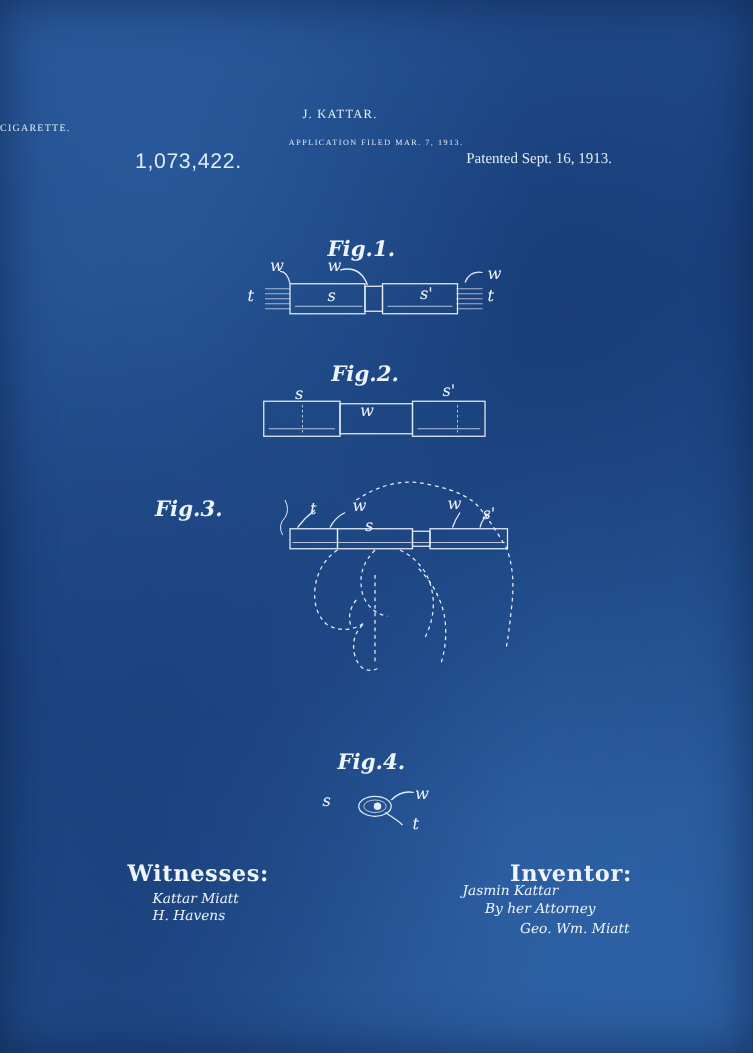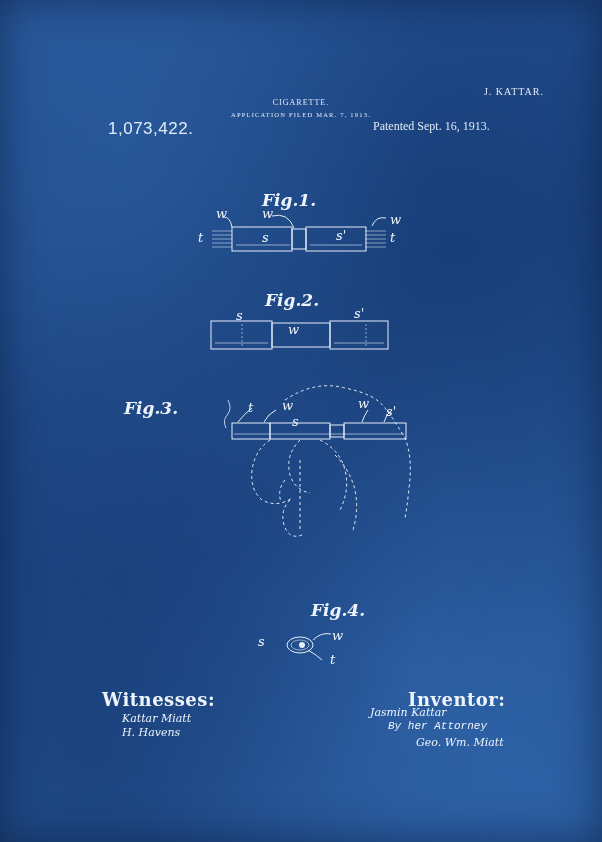--- a/index.html
+++ b/index.html
@@ -15,22 +15,22 @@
       radial-gradient(ellipse at 20% 15%, rgba(45,95,160,0.55) 0%, rgba(0,0,0,0) 45%),
       radial-gradient(ellipse at 75% 30%, rgba(20,55,110,0.6) 0%, rgba(0,0,0,0) 50%),
       radial-gradient(ellipse at 30% 60%, rgba(25,60,120,0.55) 0%, rgba(0,0,0,0) 45%),
       radial-gradient(ellipse at 70% 75%, rgba(50,100,170,0.45) 0%, rgba(0,0,0,0) 50%),
       radial-gradient(ellipse at 15% 90%, rgba(22,55,110,0.5) 0%, rgba(0,0,0,0) 45%),
       radial-gradient(ellipse at 85% 90%, rgba(45,100,170,0.5) 0%, rgba(0,0,0,0) 40%),
       linear-gradient(160deg, #27569a 0%, #1d4684 40%, #22508f 70%, #2a5c9f 100%);
     box-shadow: inset 0 0 40px rgba(5,20,50,0.55);
   }
   .txt { position: absolute; white-space: nowrap; color: #e2ebf7; text-align: right; }
-  .hdr-name { left: 0; width: 544px; text-align: right; top: 86px; font-size: 10px; letter-spacing: 1px; }
-  .hdr-title { left: 0; width: 602px; text-align: center; top: 98px; font-size: 8px; letter-spacing: 1px; }
+  .hdr-name { left: 0; width: 544px; text-align: center; top: 86px; font-size: 10px; letter-spacing: 1px; }
+  .hdr-title { left: 0; width: 602px; text-align: left; top: 98px; font-size: 8px; letter-spacing: 1px; }
   .hdr-filed { left: 0; width: 602px; text-align: center; top: 111px; font-size: 6.5px; letter-spacing: 1.2px; }
   .patno { left: 108px; top: 119px; font-size: 17px; font-family: "Liberation Sans", sans-serif; letter-spacing: 0.5px; }
   .patdate { left: 373px; top: 119px; font-size: 12px; }
   .fig { font-family: "DejaVu Serif", serif; font-style: italic; font-weight: bold; font-size: 17px; color: #eef4fb; }
   .lbl { font-family: "DejaVu Serif", serif; font-style: italic; font-size: 13px; color: #eef4fb; }
   .sig { font-family: "DejaVu Serif", serif; font-style: italic; font-size: 11px; color: #eef4fb; }
   .sighead { font-family: "DejaVu Serif", serif; font-weight: bold; font-size: 18px; color: #eef4fb; letter-spacing: 0.5px; }
   svg.draw { position: absolute; left: 0; top: 0; }
 </style>
 </head>
@@ -40,21 +40,21 @@
 
   <div class="txt hdr-name">J. KATTAR.</div>
   <div class="txt hdr-title">CIGARETTE.</div>
   <div class="txt hdr-filed">APPLICATION FILED MAR. 7, 1913.</div>
   <div class="txt patno">1,073,422.</div>
   <div class="txt patdate">Patented Sept. 16, 1913.</div>
 
   <div class="txt fig" style="left:262px;top:190px;">Fig.1.</div>
   <div class="txt fig" style="left:265px;top:290px;">Fig.2.</div>
   <div class="txt fig" style="left:124px;top:398px;">Fig.3.</div>
-  <div class="txt fig" style="left:270px;top:600px;margin-left:41px;">Fig.4.</div>
+  <div class="txt fig" style="left:270px;top:600px;">Fig.4.</div>
 
   <div class="txt lbl" style="left:198px;top:230px;">t</div>
   <div class="txt lbl" style="left:216px;top:206px;">w</div>
   <div class="txt lbl" style="left:262px;top:206px;">w</div>
   <div class="txt lbl" style="left:262px;top:230px;">s</div>
   <div class="txt lbl" style="left:336px;top:228px;">s'</div>
   <div class="txt lbl" style="left:390px;top:212px;">w</div>
   <div class="txt lbl" style="left:390px;top:230px;">t</div>
 
   <div class="txt lbl" style="left:236px;top:308px;">s</div>
@@ -140,16 +140,16 @@
       </g>
     </g>
   </svg>
 
   <div class="txt sighead" style="left:102px;top:689px;">Witnesses:</div>
   <div class="txt sig" style="left:122px;top:712px;">Kattar Miatt</div>
   <div class="txt sig" style="left:122px;top:726px;">H. Havens</div>
 
   <div class="txt sighead" style="left:408px;top:689px;">Inventor:</div>
   <div class="txt sig" style="left:370px;top:706px;">Jasmin Kattar</div>
-  <div class="txt sig" style="left:388px;top:720px;font-family:Liberation Mono, monospace;">By her Attorney</div>
+  <div class="txt sig" style="left:388px;top:720px;">By her Attorney</div>
   <div class="txt sig" style="left:416px;top:736px;">Geo. Wm. Miatt</div>
 
 </div>
 
 </body></html>

